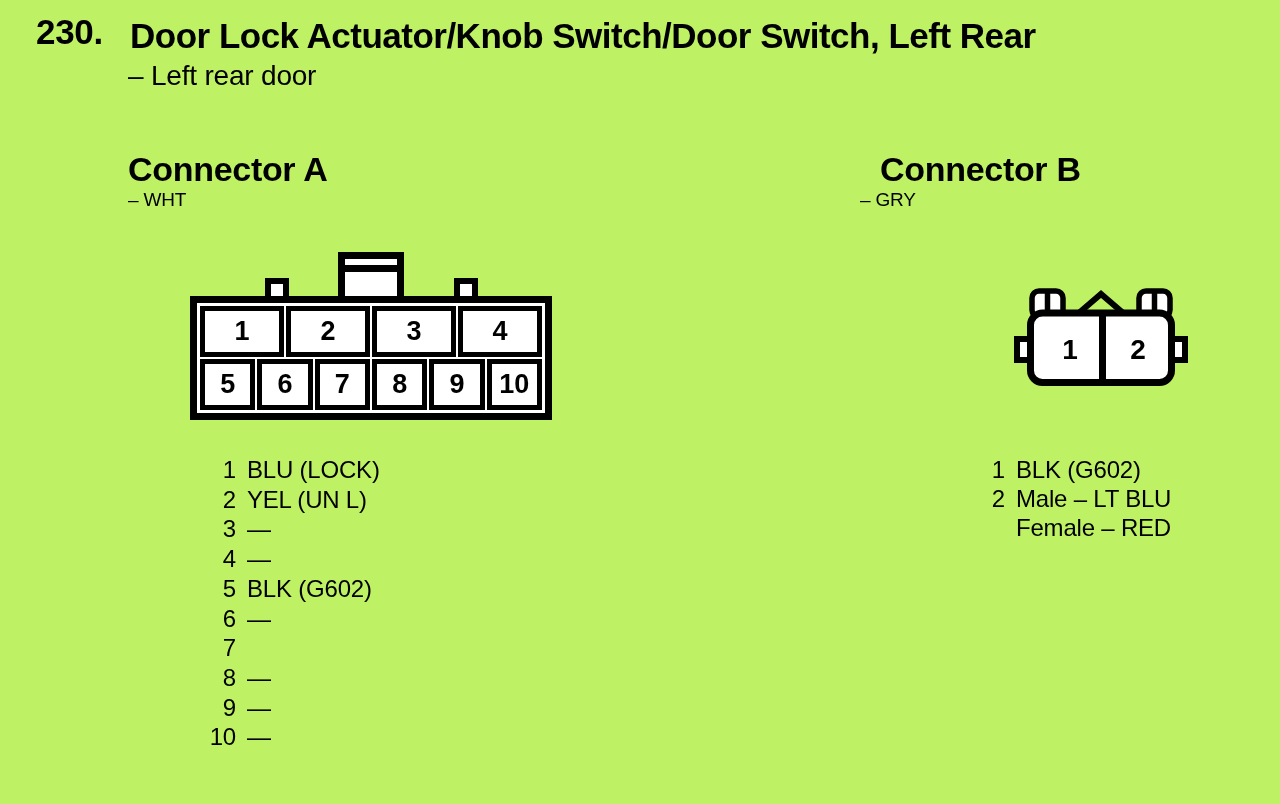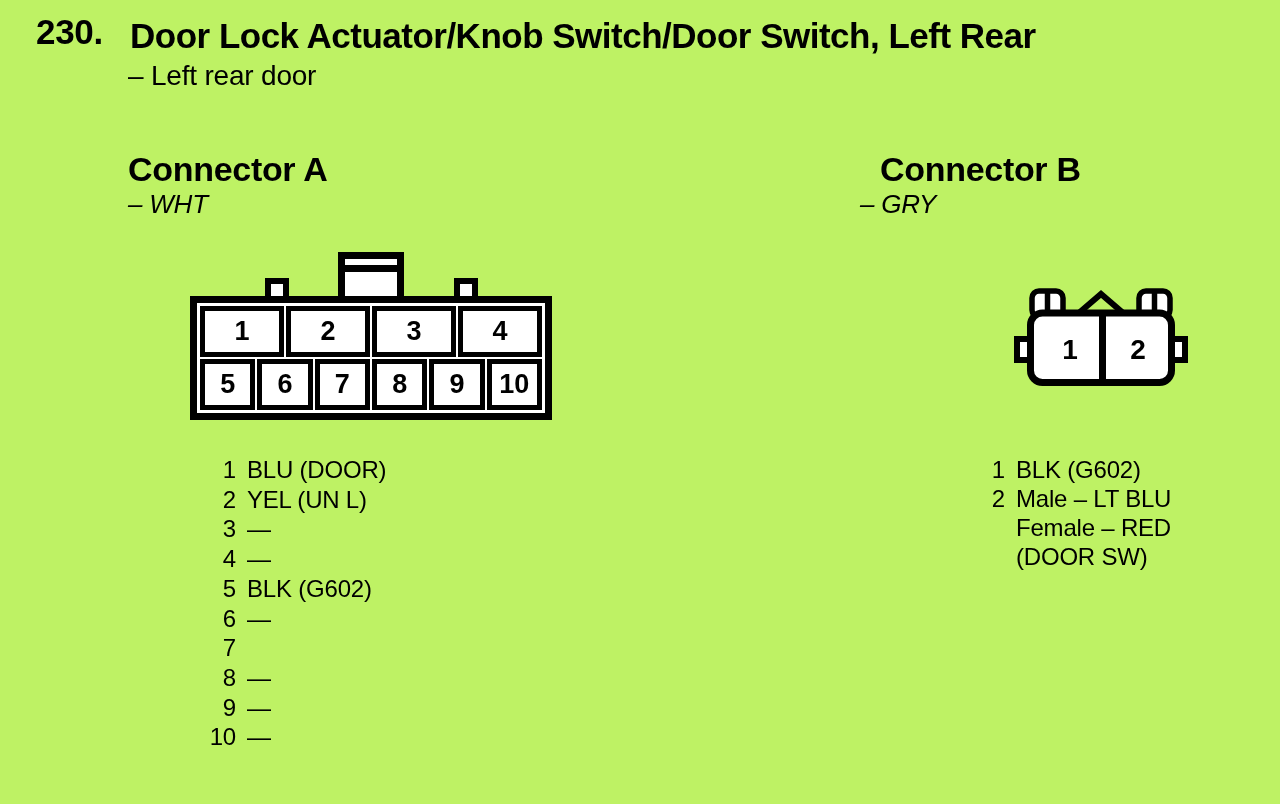--- a/index.html
+++ b/index.html
@@ -11,21 +11,21 @@
 
   
   .section-number { left:36px; top:12px; font-size:35px; font-weight:bold; letter-spacing:-0.3px; }
   .page-title    { left:126px; top:12px; margin:4px; font-size:35px; font-weight:bold; letter-spacing:-0.5px; white-space:nowrap; }
   .notes { left:128px; top:61px; font-size:28px; line-height:29.5px; letter-spacing:-0.2px; }
 
   
   .conn-heading { font-size:34px; font-weight:bold; letter-spacing:-0.3px; }
   .conn-a-heading { left:128px; top:150px; }
   .conn-b-heading { left:860px; top:150px;margin-left:20px; }
-  .conn-color { font-size:26px; letter-spacing:-0.2px;font-style:italic; }
+  .conn-color { font-size:19px; letter-spacing:-0.2px; }
   .conn-a-color { left:128px; top:189px; }
   .conn-b-color { left:860px; top:189px; }
 
   
   .connA-box {
     left:190px; top:296px; width:362px; height:124px;
     border:7px solid #000; box-sizing:border-box; background:#fff;
     padding:2px; display:flex; flex-direction:column;
   }
   .connA-row { flex:1; display:flex; }
@@ -97,21 +97,21 @@
       <div class="connA-cell">7</div>
       <div class="connA-cell">8</div>
       <div class="connA-cell">9</div>
       <div class="connA-cell">10</div>
     </div>
   </div>
 
   <div class="abs pin-list pins-a">
     <div class="pin-row">
         <span class="pin-num">1</span>
-        <span class="pin-label">BLU (DOOR)</span>
+        <span class="pin-label">BLU (LOCK)</span>
       </div>
     <div class="pin-row">
         <span class="pin-num">2</span>
         <span class="pin-label">YEL (UN L)</span>
       </div>
     <div class="pin-row">
         <span class="pin-num">3</span>
         <span class="pin-label">—</span>
       </div>
     <div class="pin-row">
@@ -163,18 +163,17 @@
   <div class="abs pin-list pins-b">
     <div class="pin-row">
       <span class="pin-num">1</span>
       <span class="pin-label">BLK (G602)</span>
     </div>
     <div class="pin-row">
       <span class="pin-num">2</span>
       <span class="pin-lines">
         <div>Male – LT BLU</div>
         <div>Female – RED</div>
-        <div>(DOOR SW)</div>
       </span>
     </div>
   </div>
 
 </div>
 
 </body></html>

